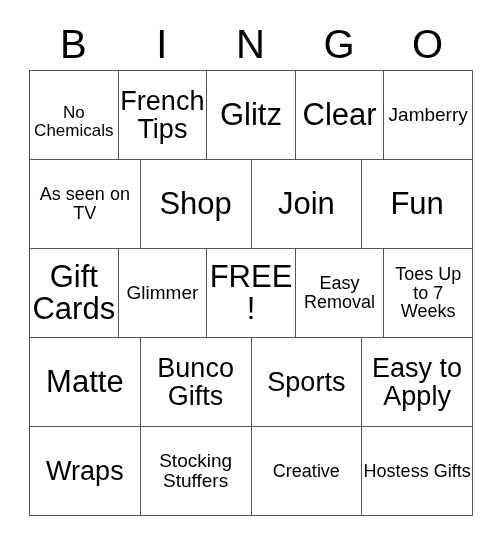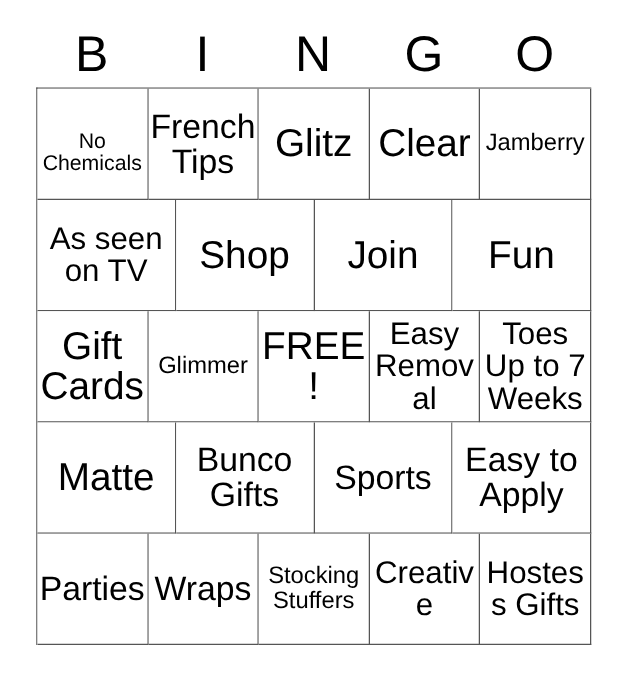--- a/index.html
+++ b/index.html
@@ -70,21 +70,21 @@
   .cell-text {
     display: block;
     width: 100%;
     line-height: 1.04;
     color: #000000;
     word-wrap: break-word;
   }
   
   .size-xl  { font-size: 31px; }
   .size-lg  { font-size: 27px; }
-  .size-md  { font-size: 25px; }
+  .size-md  { font-size: 18px; }
   .size-sm  { font-size: 19px; }
   .size-xs  { font-size: 17px; margin-top: 13px; }
 </style>
 </head>
 <body>
 
 <div id="card">
 
   <div id="header-row">
     <div class="header-cell">B</div>
@@ -157,23 +157,20 @@
       <div class="cell">
           <span class="cell-text size-lg">Sports</span>
         </div>
       <div class="cell">
           <span class="cell-text size-lg">Easy to Apply</span>
         </div>
     </div>
 
     <div class="grid-row">
       <div class="cell">
-          <span class="cell-text size-lg">Parties</span>
-        </div>
-      <div class="cell">
           <span class="cell-text size-lg">Wraps</span>
         </div>
       <div class="cell">
           <span class="cell-text size-sm">Stocking Stuffers</span>
         </div>
       <div class="cell">
           <span class="cell-text size-md">Creative</span>
         </div>
       <div class="cell">
           <span class="cell-text size-md">Hostess Gifts</span>

